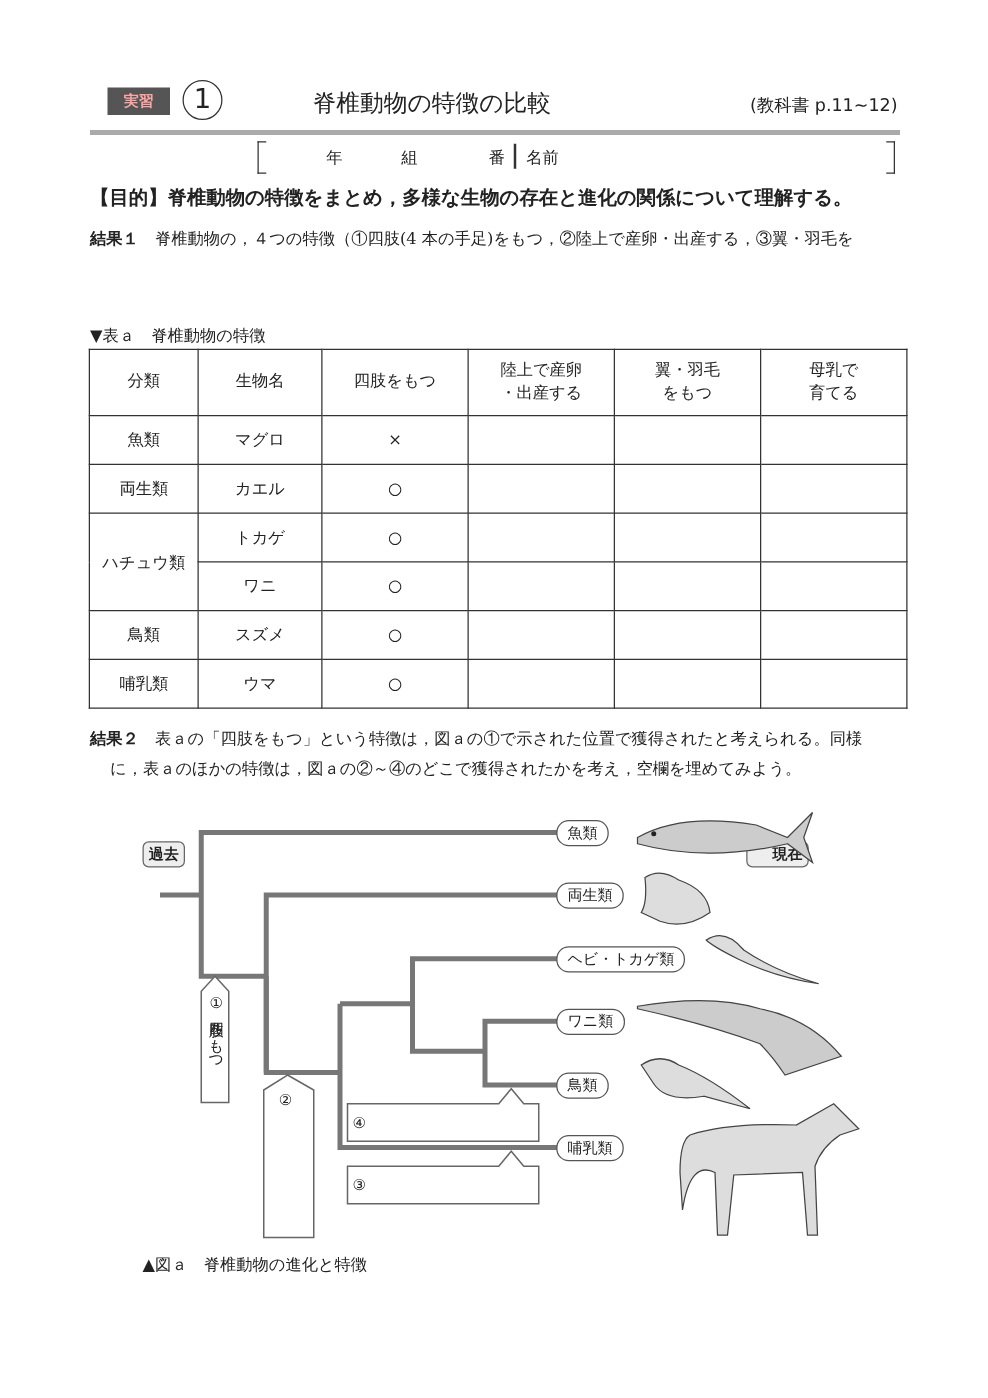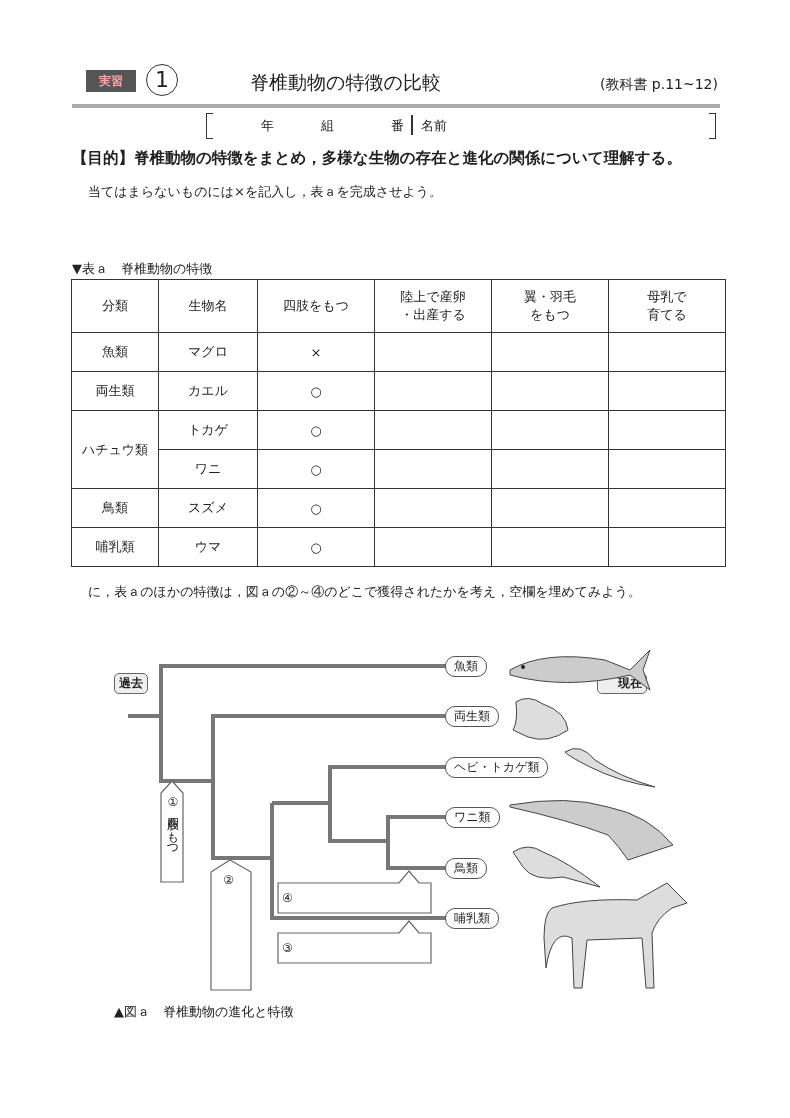--- a/index.html
+++ b/index.html
@@ -47,21 +47,21 @@
   <span class="abs" style="left:115px;top:4px;">組</span>
   <span class="abs" style="left:185px;top:4px;">番</span>
   <div class="nb-sep"></div>
   <span class="abs" style="left:215px;top:4px;">名前</span>
   <div class="brk r"></div>
 </div>
 
 <div id="purpose" class="abs">【目的】脊椎動物の特徴をまとめ，多様な生物の存在と進化の関係について理解する。</div>
 
 <div id="r1" class="abs para">
-  <span class="ind">当てはまらないものには×を記入し，表ａを完成させよう。</span>
+  <span><b class="sans">結果１</b>　<span>脊椎動物の，４つの特徴（①四肢(4 本の手足)をもつ，②陸上で産卵・出産する，③翼・羽毛を</span></span>
 </div>
 
 <div id="tcap" class="abs">▼表ａ　脊椎動物の特徴</div>
 
 <table>
   <tbody>
       <tr>
     <th style="width:84px"><span>分類</span></th>
     <th style="width:96px"><span>生物名</span></th>
     <th style="width:114px"><span>四肢をもつ</span></th>
@@ -116,20 +116,21 @@
     <td>ウマ</td>
     <td>○</td>
     <td></td>
     <td></td>
     <td></td>
   </tr>
 </tbody>
   </table>
 
 <div id="r2" class="abs para">
+  <span><b class="sans">結果２</b>　<span>表ａの「四肢をもつ」という特徴は，図ａの①で示された位置で獲得されたと考えられる。同様</span></span>
   <span class="ind">に，表ａのほかの特徴は，図ａの②～④のどこで獲得されたかを考え，空欄を埋めてみよう。</span>
 </div>
 
 <div class="tag" style="left:114px;top:632px;">過去</div>
 <div class="tag" style="left:597px;top:632px;padding-left:20px;">現在</div>
 
 <svg class="abs" style="left:0;top:0;" width="790" height="1118">
   <g stroke="#777" stroke-width="4" fill="none">
     <line x1="128" y1="716" x2="161" y2="716"></line>
     <polyline points="447,666 161,666 161,781 213,781"></polyline>

